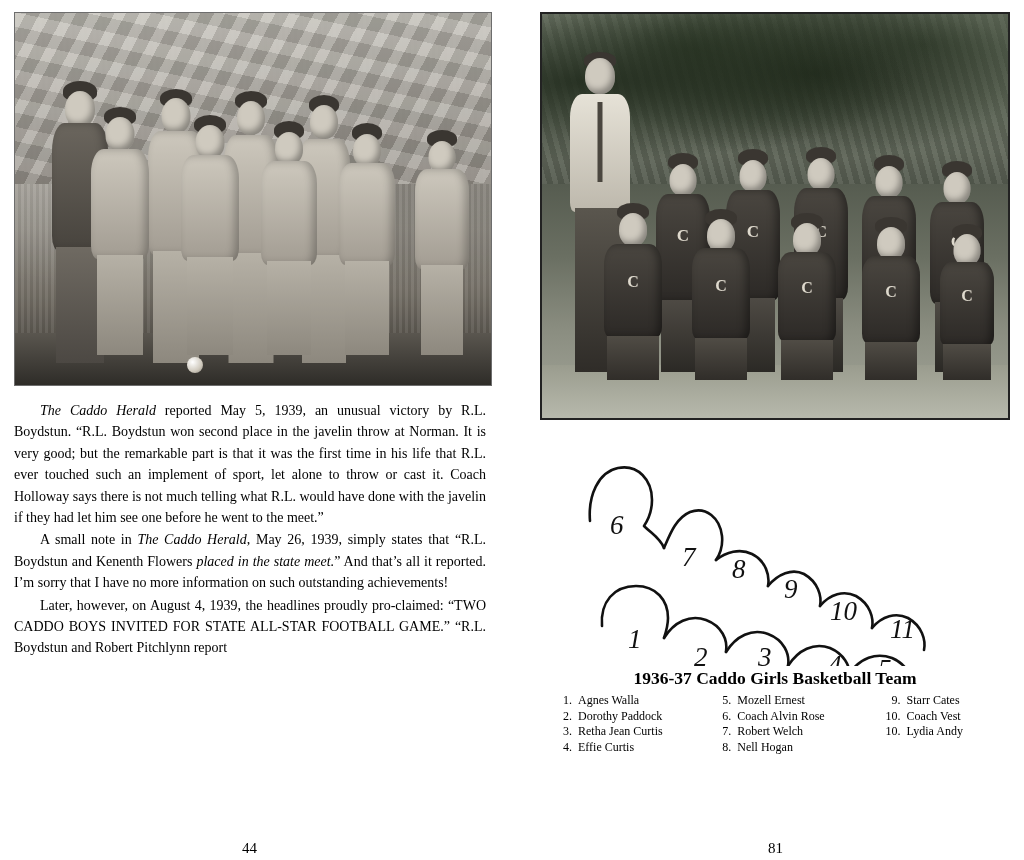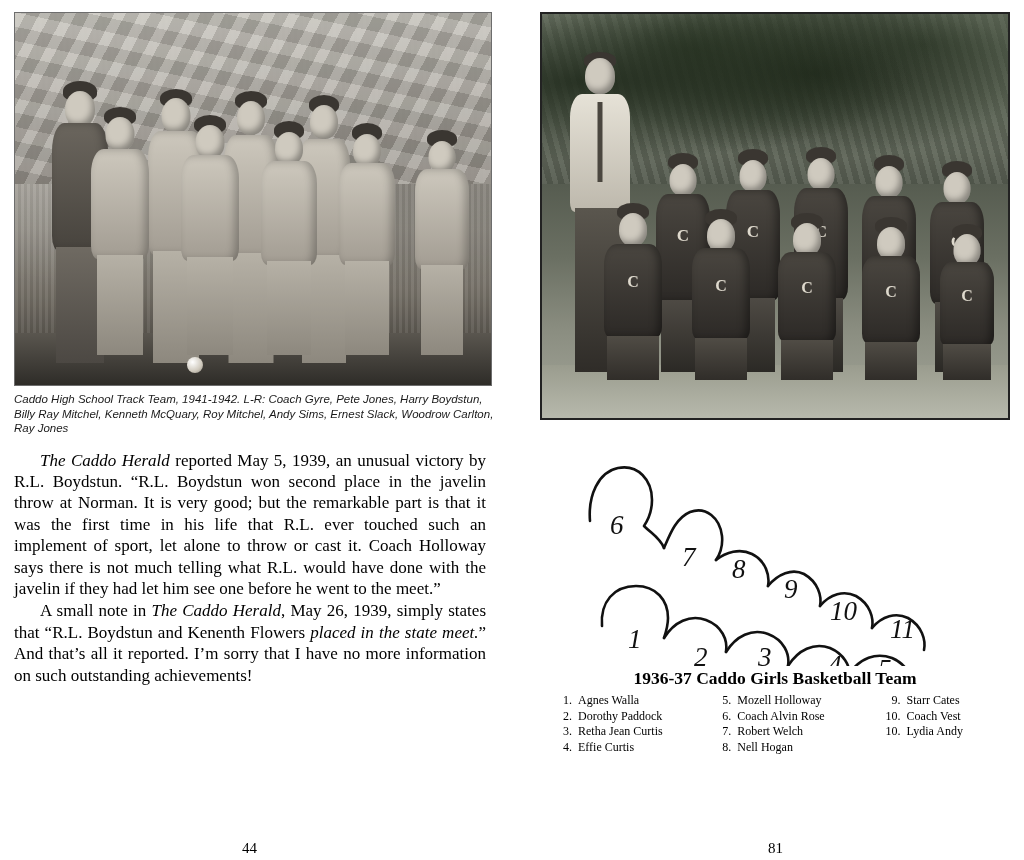--- a/index.html
+++ b/index.html
@@ -122,21 +122,21 @@
     font-style: italic;
     font-size: 11.5px;
     line-height: 14.5px;
     color: #1a1a1a;
     margin-top: 6px;
     width: 480px;
   }
   .body-text {
     margin-top: 14px;
     width: 472px;
-    font-size: 17px;
+    font-size: 14px;
     line-height: 21.4px;
     text-align: justify;
     color: #000;
   }
   .body-text p {
     margin: 0 0 0 0;
     text-indent: 26px;
   }
   .body-text p + p { margin-top: 1px; font-family: Liberation Serif, serif; }
   .it { font-style: italic; }
@@ -321,25 +321,25 @@
           <div class="hair" style="width:30px;height:17px;bottom:208px;"></div>
           <div class="head" style="width:27px;height:32px;bottom:182px;"></div>
           <div class="torso" style="width:54px;height:100px;bottom:86px;"></div>
           <div class="legs" style="width:42px;height:90px;bottom:0;"></div>
         </div>
       </div>
 
       <div class="ph-ball" style="left:172px; bottom:12px; width:16px; height:16px;"></div>
     </div>
 
-    <div class="caption">Caddo High School Track Team, 1941-1942. L-R: Coach Gyre, Pete Jones, Harry Boydstun, Billy Ray Mitchel, Kenneth McQuary, Roy Mitchel, Andy Sims, Ernest Slack, Woodrow Carlton, Ray Jones</div>
 
     <div class="body-text">
       <p><span class="it">The Caddo Herald</span> reported May 5, 1939, an unusual victory by R.L. Boydstun. “R.L. Boydstun won second place in the javelin throw at Norman. It is very good; but the remarkable part is that it was the first time in his life that R.L. ever touched such an implement of sport, let alone to throw or cast it. Coach Holloway says there is not much telling what R.L. would have done with the javelin if they had let him see one before he went to the meet.”</p>
       <p>A small note in <span class="it">The Caddo Herald</span>, May 26, 1939, simply states that “R.L. Boydstun and Kenenth Flowers <span class="it">placed in the state meet.</span>” And that’s all it reported. I’m sorry that I have no more information on such outstanding achievements!</p>
+      <p>Later, however, on August 4, 1939, the headlines proudly pro-claimed: “TWO CADDO BOYS INVITED FOR STATE ALL-STAR FOOTBALL GAME.” “R.L. Boydstun and Robert Pitchlynn report</p>
     </div>
 
     <div class="folio folio-left">44</div>
   </div>
 
   <div class="right-col">
 
     <div class="photo-frame photo-right">
       <div class="ph-bg ph-right-bg"></div>
       <div class="ph-trees"></div>
@@ -480,21 +480,21 @@
           <span class="roster-name">Retha Jean Curtis</span>
         </div>
         <div class="roster-item">
           <span class="roster-num">4.</span>
           <span class="roster-name">Effie Curtis</span>
         </div>
       </div>
       <div class="roster-col c2">
         <div class="roster-item">
           <span class="roster-num">5.</span>
-          <span class="roster-name">Mozell Holloway</span>
+          <span class="roster-name">Mozell Ernest</span>
         </div>
         <div class="roster-item">
           <span class="roster-num">6.</span>
           <span class="roster-name">Coach Alvin Rose</span>
         </div>
         <div class="roster-item">
           <span class="roster-num">7.</span>
           <span class="roster-name">Robert Welch</span>
         </div>
         <div class="roster-item">

